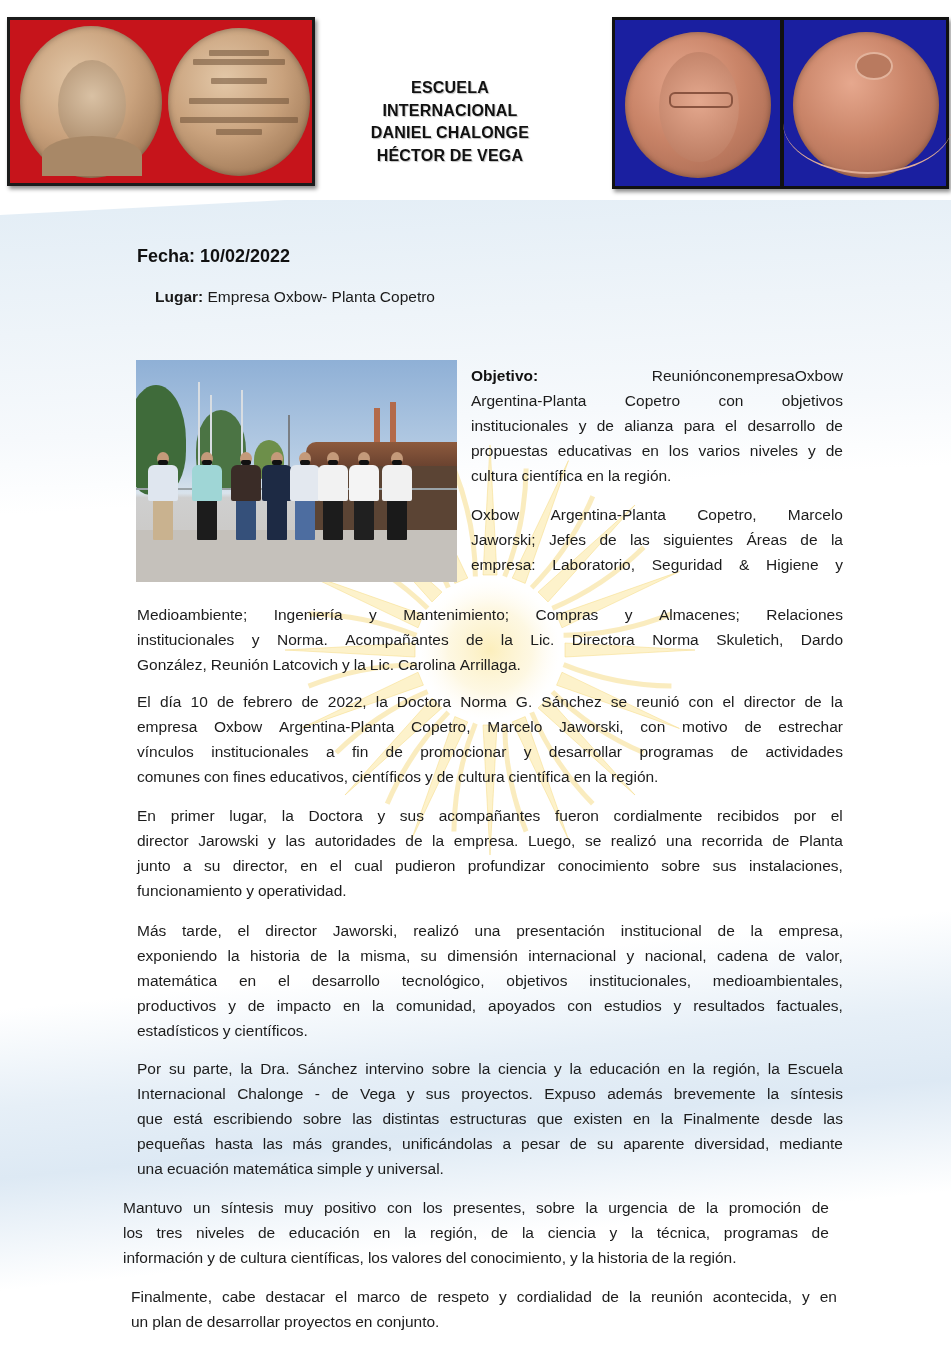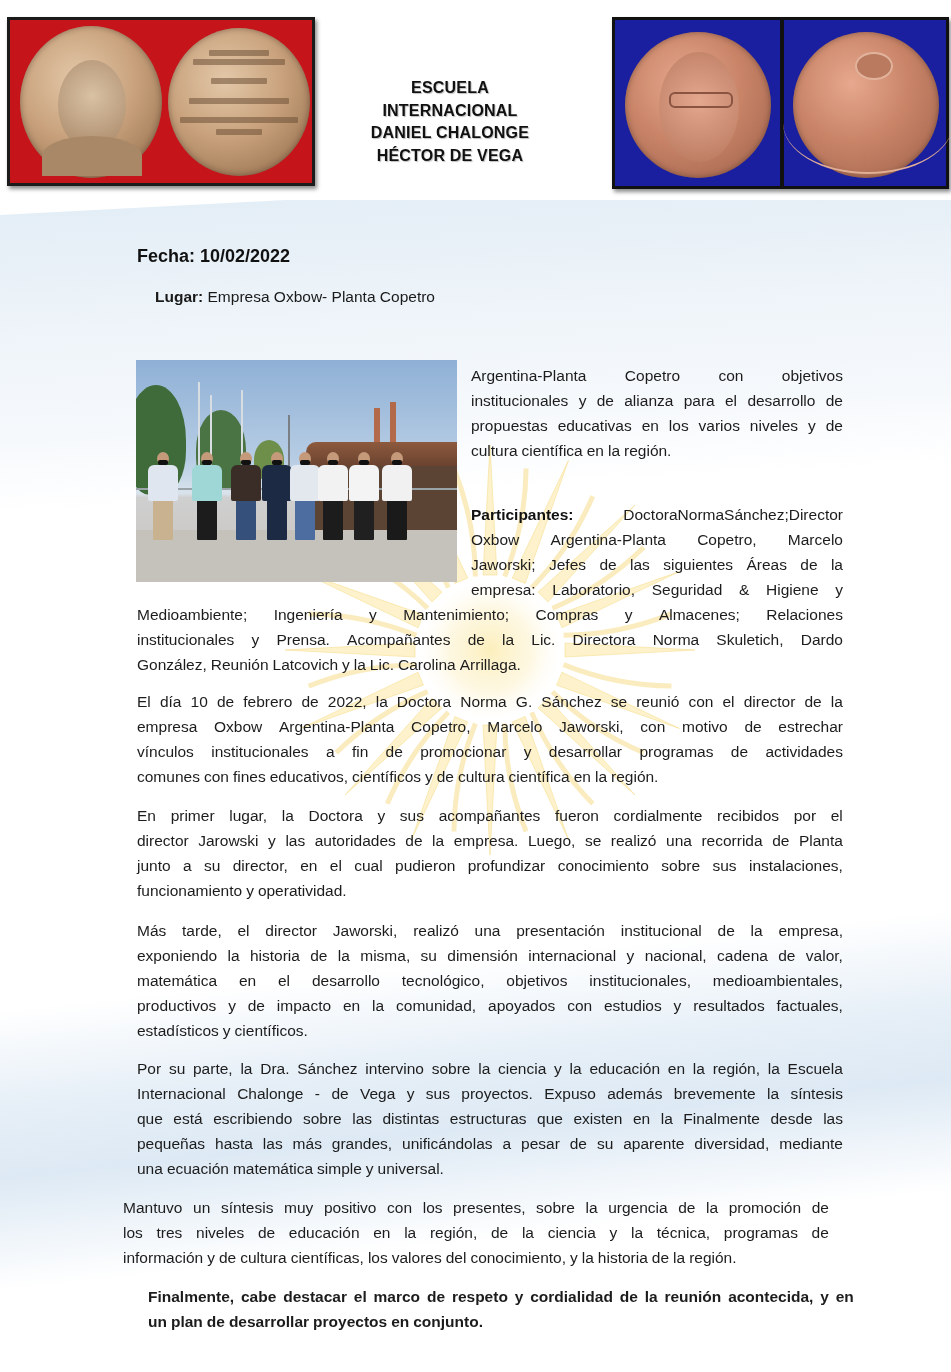--- a/index.html
+++ b/index.html
@@ -224,20 +224,24 @@
         <div class="mask" style="left: 223px; top: 100px;"></div>
         <div class="person" style="left: 251px; top: 140px; width: 20px; height: 40px; background: rgb(26, 26, 26); border-radius: 1px;"></div>
         <div class="person" style="left: 246px; top: 105px; width: 30px; height: 36px; background: rgb(241, 241, 241);"></div>
         <div class="head" style="left: 255px; top: 92px;"></div>
         <div class="mask" style="left: 256px; top: 100px;"></div>
       </div>
   </div>
 
   <div class="para" style="left:471px;top:363px;width:372px;">
     <div class="jl">
+        <b>Objetivo:</b>
+        <span><span>Reunión</span><span>con</span><span>empresa</span><span>Oxbow</span></span>
+      </div>
+    <div class="jl">
         <span>Argentina-Planta</span>
         <span>Copetro</span>
         <span>con</span>
         <span>objetivos</span>
       </div>
     <div class="jl">
         <span>institucionales</span>
         <span>y</span>
         <span>de</span>
         <span>alianza</span>
@@ -260,24 +264,20 @@
         <span>cultura</span>
         <span>científica</span>
         <span>en</span>
         <span>la</span>
         <span>región.</span>
       </div>
   </div>
 
   <div class="para" style="left:471px;top:502px;width:372px;">
     <div class="jl">
-        <b>Participantes:</b>
-        <span><span>Doctora</span><span>Norma</span><span>Sánchez;</span><span>Director</span></span>
-      </div>
-    <div class="jl">
         <span>Oxbow</span>
         <span>Argentina-Planta</span>
         <span>Copetro,</span>
         <span>Marcelo</span>
       </div>
     <div class="jl">
         <span>Jaworski;</span>
         <span>Jefes</span>
         <span>de</span>
         <span>las</span>
@@ -302,21 +302,21 @@
         <span>y</span>
         <span>Mantenimiento;</span>
         <span>Compras</span>
         <span>y</span>
         <span>Almacenes;</span>
         <span>Relaciones</span>
       </div>
     <div class="jl">
         <span>institucionales</span>
         <span>y</span>
-        <span>Prensa.</span>
+        <span>Norma.</span>
         <span>Acompañantes</span>
         <span>de</span>
         <span>la</span>
         <span>Lic.</span>
         <span>Directora</span>
         <span>Norma</span>
         <span>Skuletich,</span>
         <span>Dardo</span>
       </div>
     <div class="jl last">
@@ -633,21 +633,21 @@
           <span>del</span>
           <span>conocimiento,</span>
           <span>y</span>
           <span>la</span>
           <span>historia</span>
           <span>de</span>
           <span>la</span>
           <span>región.</span>
         </div>
       </div>
-      <div class="para" style="left: 148px; top: 1284px; width: 706px; font-weight: bold;">
+      <div class="para" style="left: 131px; top: 1284px; width: 706px;">
         <div class="jl">
           <span>Finalmente,</span>
           <span>cabe</span>
           <span>destacar</span>
           <span>el</span>
           <span>marco</span>
           <span>de</span>
           <span>respeto</span>
           <span>y</span>
           <span>cordialidad</span>

